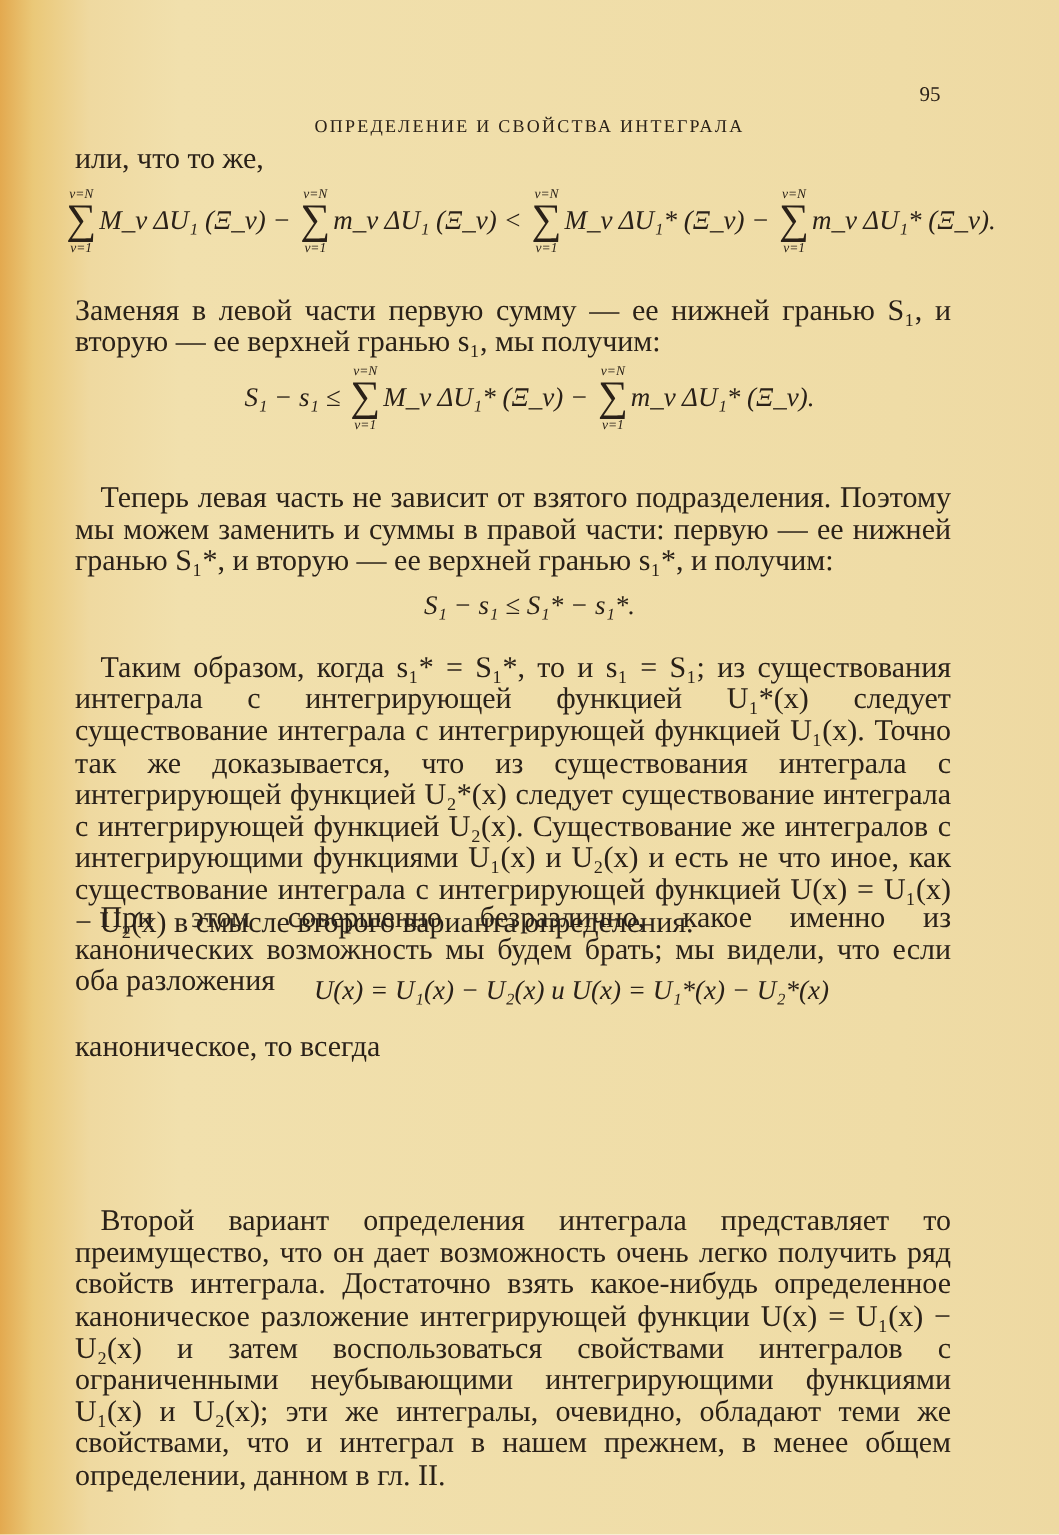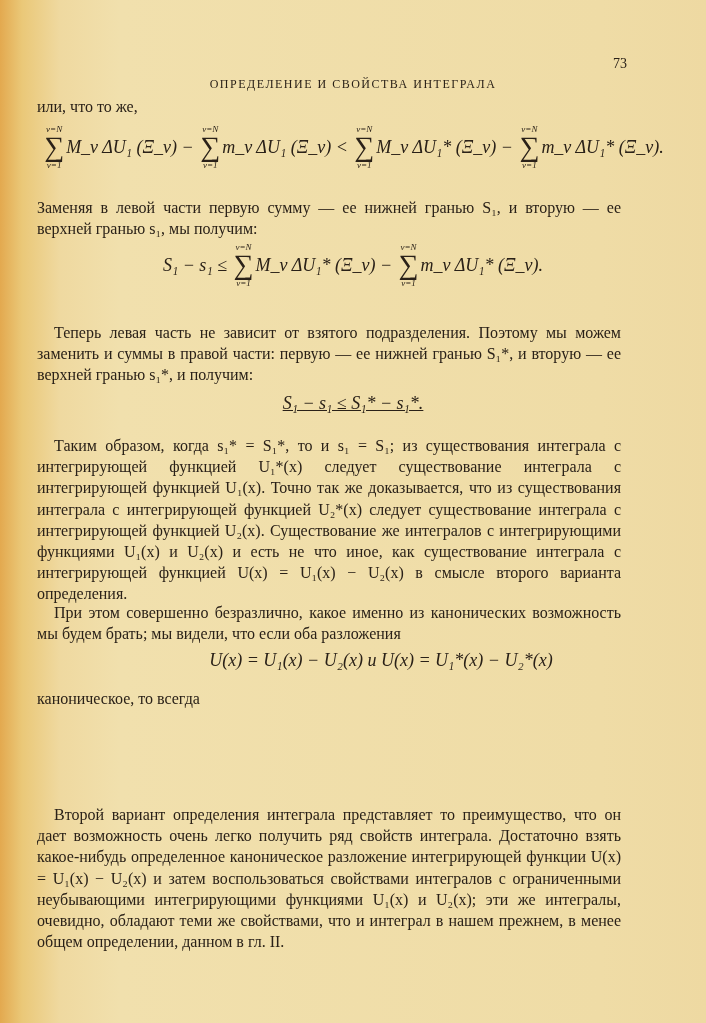--- a/index.html
+++ b/index.html
@@ -10,60 +10,60 @@
     color:#2a2118;
     position:relative;
   }
   .page { position:absolute; left:0; top:0; width:706px; height:1023px; }
   .running-head {
     position:absolute; top:58px; left:0; width:706px;
     text-align:center; font-size:12px; letter-spacing:1.5px;margin-top:19px;
   }
   .page-number { position:absolute; top:56px; left:613px; font-size:14px; }
   .para {
-    position:absolute; left:37px; width:584px;
-    font-size:16px; line-height:21.2px; text-align:justify;
+    position:absolute; left:50px; width:584px;
+    font-size:20px; line-height:21.2px; text-align:justify;
   }
   .para.indent { text-indent:17px; }
   .formula {
     position:absolute; left:0; width:706px; text-align:center;
     font-size:18px; font-style:italic; white-space:nowrap;
   }
   .sumblock { display:inline-block; position:relative; vertical-align:middle; text-align:center; margin:0 2px; }
   .sumblock .lim { display:block; font-size:9px; line-height:10px; font-style:italic; }
   .sumblock .sig { display:block; font-size:28px; line-height:26px; font-style:normal; }
   .term { vertical-align:middle; }
 </style>
 </head>
 <body>
 
 <div class="page">
   <div class="running-head">ОПРЕДЕЛЕНИЕ И СВОЙСТВА ИНТЕГРАЛА</div>
-  <div class="page-number">73</div>
+  <div class="page-number">95</div>
 
   <div class="para" style="top:96px;">или, что то же,</div>
 
   <div class="formula" style="top:124px;">
     <span class="sumblock"><span class="lim">ν=N</span><span class="sig">∑</span><span class="lim">ν=1</span></span><span class="term">M_ν ΔU₁ (Ξ_ν) −</span>
     <span class="sumblock"><span class="lim">ν=N</span><span class="sig">∑</span><span class="lim">ν=1</span></span><span class="term">m_ν ΔU₁ (Ξ_ν) &lt;</span>
     <span class="sumblock"><span class="lim">ν=N</span><span class="sig">∑</span><span class="lim">ν=1</span></span><span class="term">M_ν ΔU₁* (Ξ_ν) −</span>
     <span class="sumblock"><span class="lim">ν=N</span><span class="sig">∑</span><span class="lim">ν=1</span></span><span class="term">m_ν ΔU₁* (Ξ_ν).</span>
   </div>
 
   <div class="para" style="top:197px;">Заменяя в левой части первую сумму — ее нижней гранью S₁, и вторую — ее верхней гранью s₁, мы получим:</div>
 
   <div class="formula" style="top:242px;">
     <span class="term">S₁ − s₁ ≤</span>
     <span class="sumblock"><span class="lim">ν=N</span><span class="sig">∑</span><span class="lim">ν=1</span></span><span class="term">M_ν ΔU₁* (Ξ_ν) −</span>
     <span class="sumblock"><span class="lim">ν=N</span><span class="sig">∑</span><span class="lim">ν=1</span></span><span class="term">m_ν ΔU₁* (Ξ_ν).</span>
   </div>
 
   <div class="para indent" style="top:322px;">Теперь левая часть не зависит от взятого подразделения. Поэтому мы можем заменить и суммы в правой части: первую — ее нижней гранью S₁*, и вторую — ее верхней гранью s₁*, и получим:</div>
 
-  <div class="formula" style="top:393px;text-decoration:underline;">S₁ − s₁ ≤ S₁* − s₁*.</div>
+  <div class="formula" style="top:393px;">S₁ − s₁ ≤ S₁* − s₁*.</div>
 
   <div class="para indent" style="top:435px;">Таким образом, когда s₁* = S₁*, то и s₁ = S₁; из существования интеграла с интегрирующей функцией U₁*(x) следует существование интеграла с интегрирующей функцией U₁(x). Точно так же доказывается, что из существования интеграла с интегрирующей функцией U₂*(x) следует существование интеграла с интегрирующей функцией U₂(x). Существование же интегралов с интегрирующими функциями U₁(x) и U₂(x) и есть не что иное, как существование интеграла с интегрирующей функцией U(x) = U₁(x) − U₂(x) в смысле второго варианта определения.</div>
 
   <div class="para indent" style="top:602px;">При этом совершенно безразлично, какое именно из канонических возможность мы будем брать; мы видели, что если оба разложения</div>
 
   <div class="formula" style="top:650px;margin-left:28px;">U(x) = U₁(x) − U₂(x)   и   U(x) = U₁*(x) − U₂*(x)</div>
 
   <div class="para" style="top:688px;">каноническое, то всегда</div>
 
 

